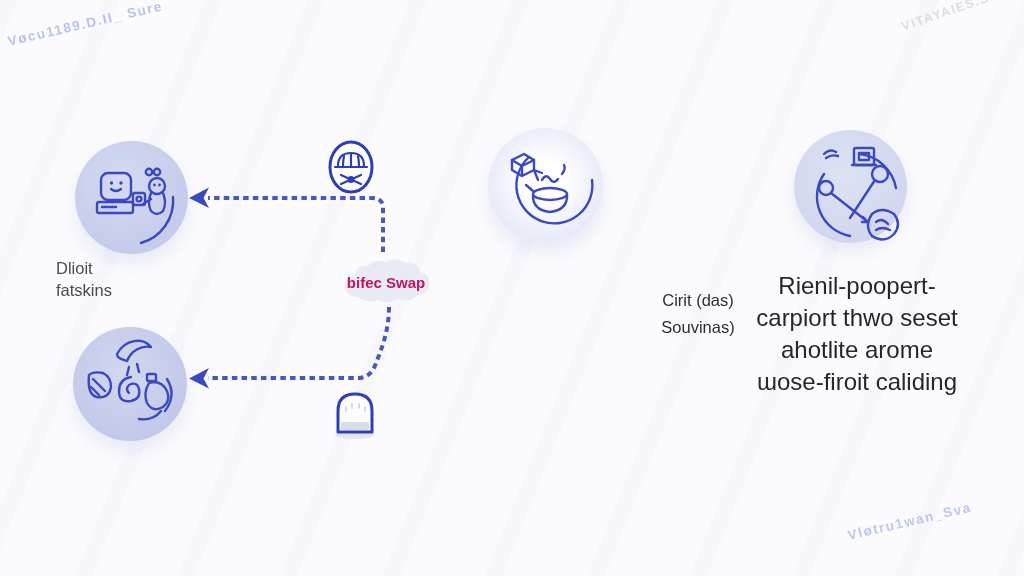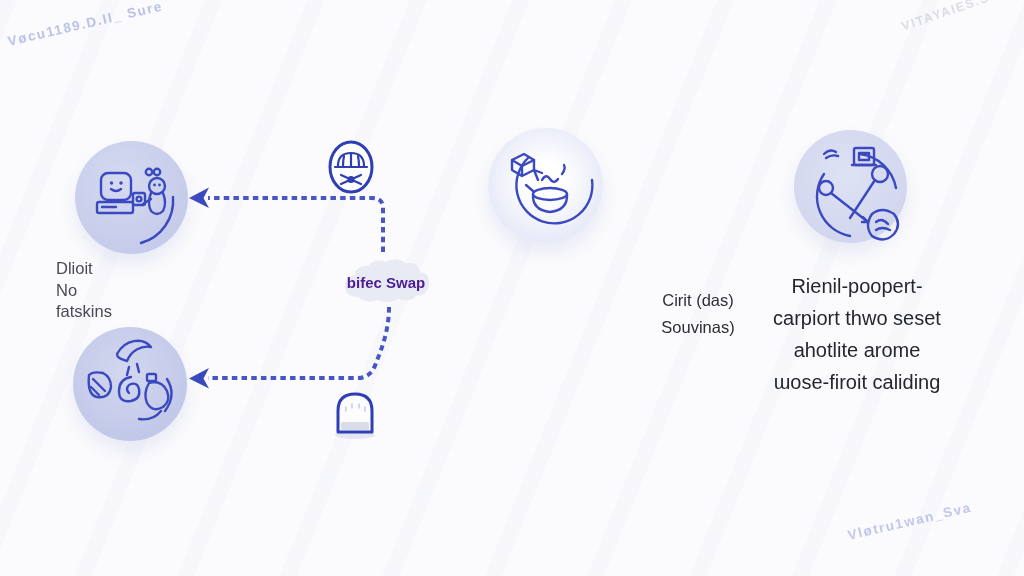--- a/index.html
+++ b/index.html
@@ -29,34 +29,34 @@
         background:radial-gradient(circle at 46% 40%, #d3d8ef 0%, #c3c9e9 65%, #bec4e7 100%); }
   .b3 { left:488px; top:128px; width:115px; height:115px;
         background:radial-gradient(circle at 50% 46%, #ffffff 22%, #e7eaf8 70%, #dce0f3 100%); }
   .b4 { left:794px; top:130px; width:113px; height:113px;
         background:radial-gradient(circle at 46% 40%, #dee2f4 0%, #d2d7ef 68%, #ccd2ed 100%); }
 
   .icon-abs { position:absolute; }
   .cloud-wrap { position:absolute; left:336px; top:255px; width:100px; height:54px; }
   .cloud-wrap svg { position:absolute; inset:0; }
   .cloud-label { position:absolute; inset:0; display:flex; align-items:center;
-                 justify-content:center; font-size:15px; font-weight:600; color:#4c1d95; }
+                 justify-content:center; font-size:15px; font-weight:600; color:#be185d; }
 
   .caption-left { position:absolute; left:56px; top:258px; width:160px;
                   text-align:left; font-size:16.5px; line-height:21.5px; color:#4a4a55; }
 
   .center-block { position:absolute; left:425px; top:268px; width:240px; text-align:center; }
   .center-title { font-size:23px; font-weight:600; color:#23232c; line-height:31px; }
   .body-line    { font-size:20px; line-height:32px; color:#2d2d37; }
 
   .note-block  { position:absolute; left:638px; top:256px; width:120px;
                  text-align:center; font-size:16.5px; line-height:27px; color:#2d2d37;margin-top:31px; }
 
   .right-block { position:absolute; left:744px; top:270px; width:226px;
-                 text-align:center; font-size:20px; line-height:32px; color:#26262f; }
+                 text-align:center; font-size:24px; line-height:32px; color:#26262f; }
 
   .arrow-layer { position:absolute; inset:0; pointer-events:none; }
 </style>
 </head>
 <body>
 
 <div class="canvas">
 
   <div class="wm wm-tl">Vøcu1189.D.II_ Sure</div>
   <div class="wm wm-tr">VITAYAIES.Sap</div>
@@ -91,21 +91,20 @@
         <circle cx="36.5" cy="42" r="1.7"></circle>
           <circle cx="46" cy="42" r="1.7"></circle>
         <circle cx="79.5" cy="44" r="1.4"></circle>
           <circle cx="84.5" cy="44" r="1.4"></circle>
       </g>
     </svg>
   </div>
 
   <div class="caption-left">
     <div>Dlioit</div>
-    <div>No</div>
     <div>fatskins</div>
   </div>
 
   <div class="bubble b2">
     <svg viewBox="0 0 114 114">
       <g stroke="#3b49c0" stroke-width="2.4" fill="none" stroke-linecap="round" stroke-linejoin="round">
         <path d="M44 27 C52 12 70 10 78 20 C68 18 58 24 54 34 C48 32 44 31 44 27 Z"></path>
         <path d="M56 40 L54 48 M64 37 L66 45"></path>
         <path d="M16 48 Q14 68 24 70 Q36 72 38 60 Q38 50 30 46 Q20 44 16 48 Z"></path>
         <path d="M20 52 L32 64 M18 60 L26 68"></path>

